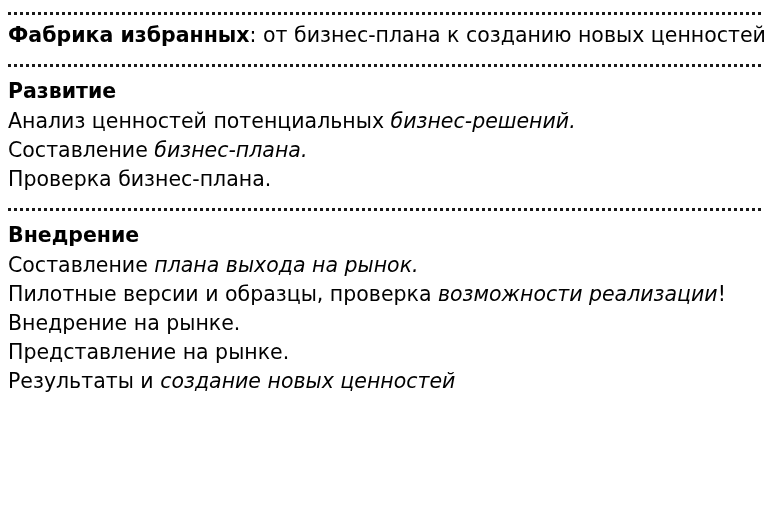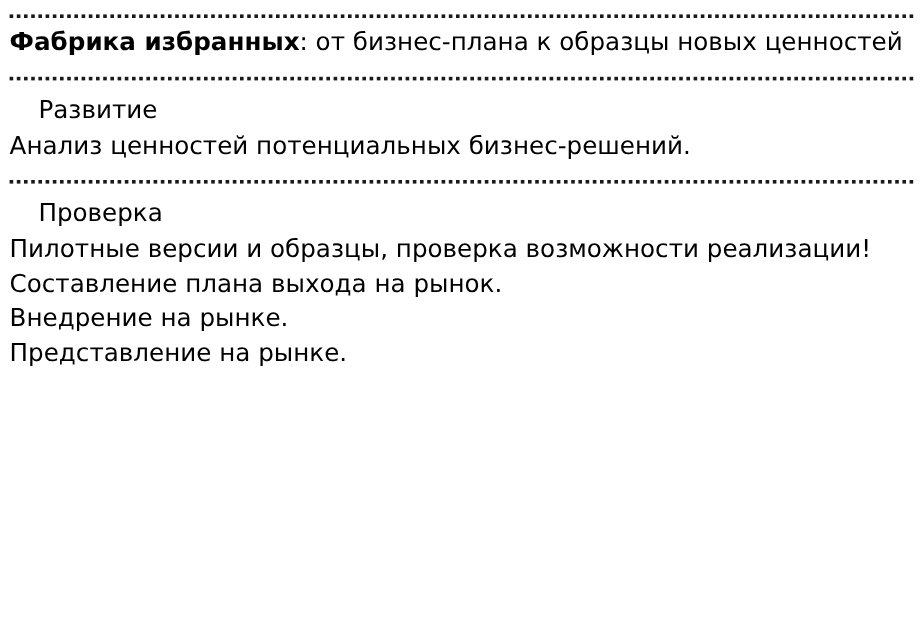--- a/index.html
+++ b/index.html
@@ -37,66 +37,75 @@
     white-space: nowrap;
   }
   .title-strong {
     font-weight: bold;
   }
   .section {
     padding-top: 10px;
   }
   .section-heading {
     font-size: 20.5px;
-    font-weight: normal;
+    font-weight: bold;
     line-height: 29px;
     margin-bottom: 1px;
-    margin-left: 24px;
   }
   .line {
     font-size: 20.5px;
     line-height: 29px;
     white-space: nowrap;
   }
   .it {
+    font-style: italic;
   }
 </style>
 </head>
 <body>
 
 <div class="page">
 
   <div class="dotted-rule rule-top"></div>
 
   <div class="title-line">
-    <span class="title-strong">Фабрика избранных</span><span>: от бизнес-плана к образцы новых ценностей</span>
+    <span class="title-strong">Фабрика избранных</span><span>: от бизнес-плана к созданию новых ценностей</span>
   </div>
 
   <div class="dotted-rule rule-mid"></div>
 
   <div class="section">
     <div class="section-heading">Развитие</div>
 
     <div class="line">
       <span>Анализ ценностей потенциальных </span><span class="it">бизнес-решений.</span><span></span>
     </div>
+    <div class="line">
+      <span>Составление </span><span class="it">бизнес-плана.</span><span></span>
+    </div>
+    <div class="line">
+      <span>Проверка бизнес-плана.</span><span class="it"></span><span></span>
+    </div>
   </div>
 
   <div class="dotted-rule rule-sec"></div>
 
   <div class="section">
-    <div class="section-heading">Проверка</div>
+    <div class="section-heading">Внедрение</div>
 
     <div class="line">
-      <span>Пилотные версии и образцы, проверка </span><span class="it">возможности реализации</span><span>!</span>
+      <span>Составление </span><span class="it">плана выхода на рынок.</span><span></span>
     </div>
     <div class="line">
-      <span>Составление </span><span class="it">плана выхода на рынок.</span><span></span>
+      <span>Пилотные версии и образцы, проверка </span><span class="it">возможности реализации</span><span>!</span>
     </div>
     <div class="line">
       <span>Внедрение на рынке.</span><span class="it"></span><span></span>
     </div>
     <div class="line">
       <span>Представление на рынке.</span><span class="it"></span><span></span>
     </div>
+    <div class="line">
+      <span>Результаты и </span><span class="it">создание новых ценностей</span><span></span>
+    </div>
   </div>
 
 </div>
 
 </body></html>

